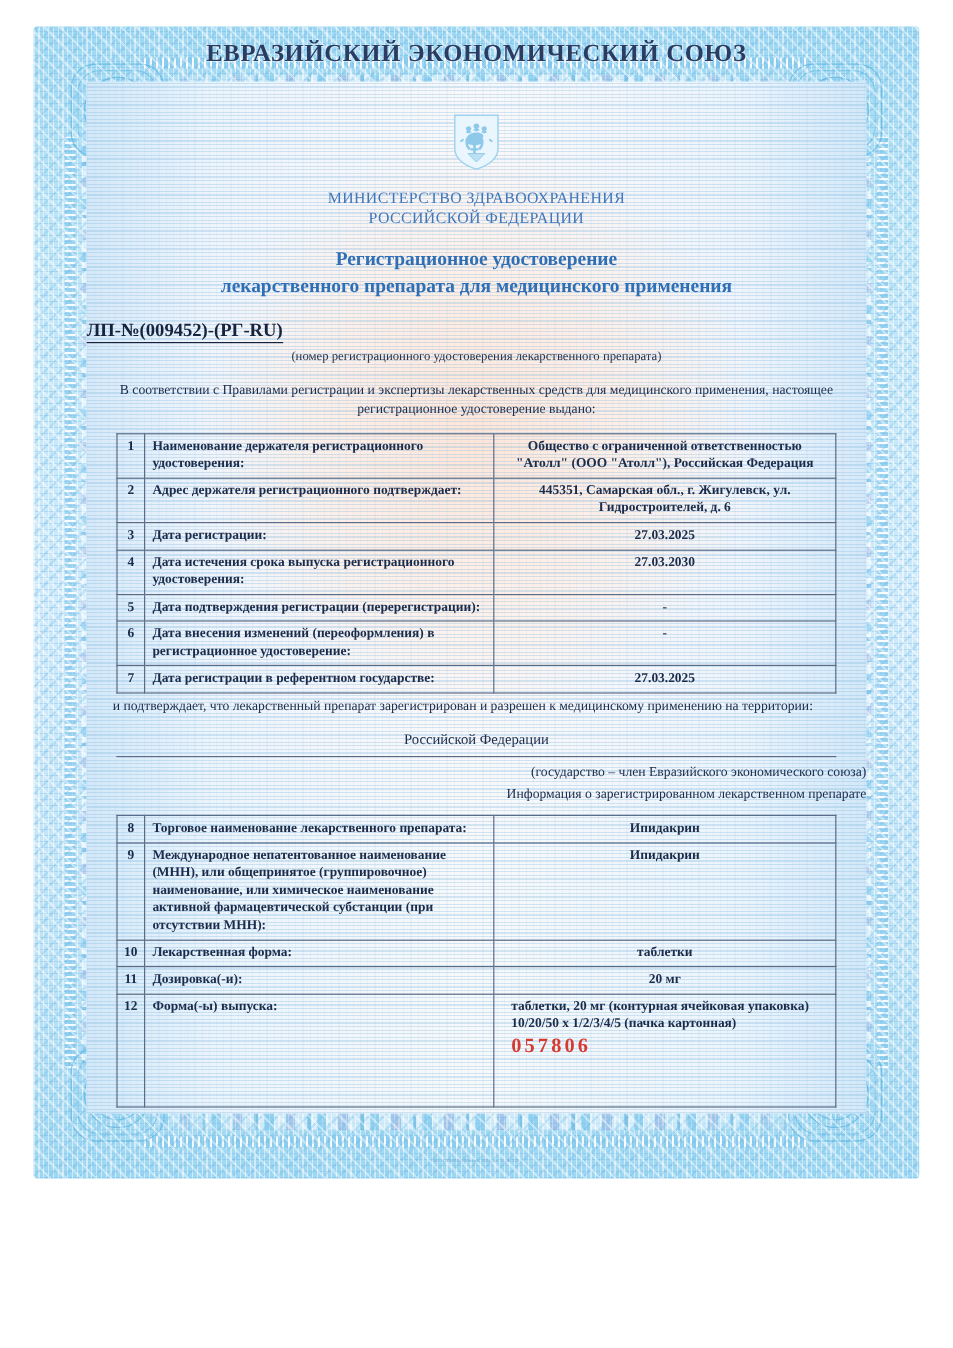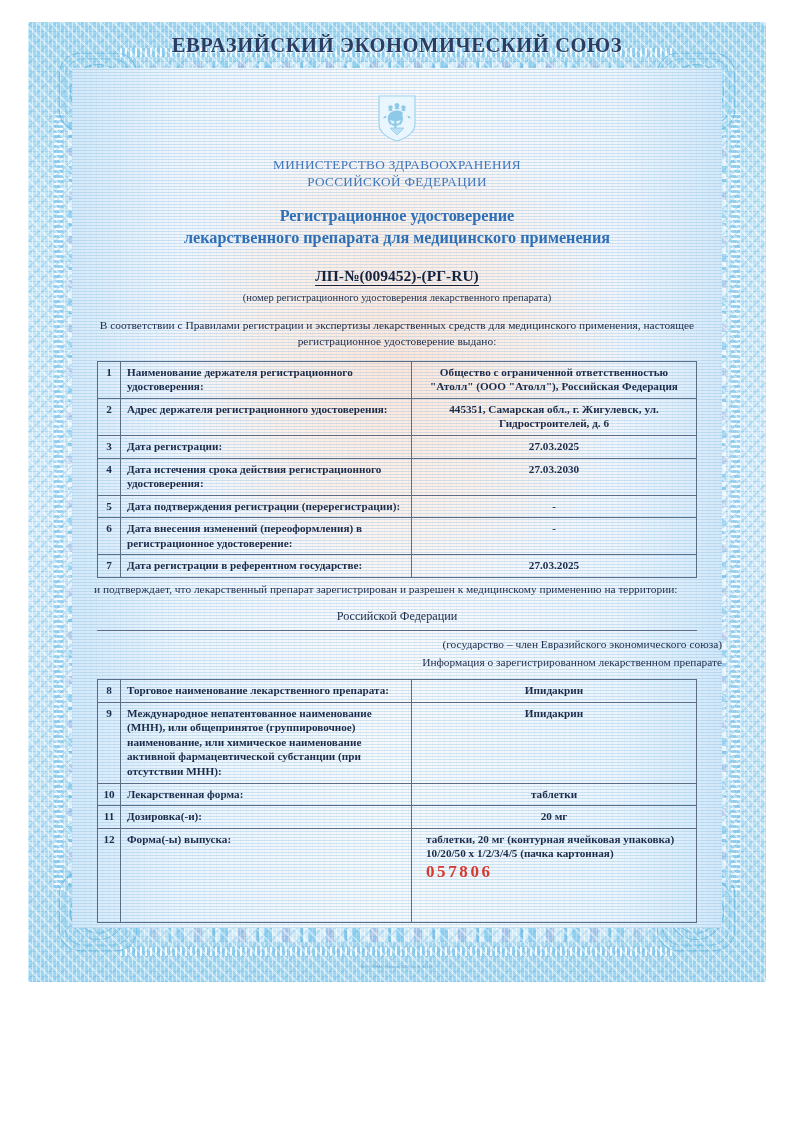--- a/index.html
+++ b/index.html
@@ -123,21 +123,21 @@
   .ministry{
     text-align:center;margin-top:14px;line-height:1.30;
     font-size:13.2px;letter-spacing:.35px;color:#4176b8;
   }
   .doc-title{
     text-align:center;margin-top:16px;line-height:1.34;
     font-size:16.2px;font-weight:bold;color:#2f6fb5;
   }
   .doc-title .l2{display:block;}
   .reg-number{
-    text-align:center;margin-top:17px;font-size:15.5px;font-weight:bold;
+    text-align:left;margin-top:17px;font-size:15.5px;font-weight:bold;
     color:#16233f;
   }
   .reg-number span{border-bottom:1.6px solid #16233f;padding-bottom:1px;}
   .reg-caption{
     text-align:center;margin-top:7px;font-size:10.6px;color:#26344f;
   }
   .preamble{
     text-align:center;margin:14px 22px 0;font-size:11.4px;line-height:1.45;color:#1b2b4a;
   }
 
@@ -322,31 +322,31 @@
 
       <table class="tbl">
         <tbody>
           <tr>
             <td class="num">1</td>
             <td class="lbl">Наименование держателя регистрационного удостоверения:</td>
             <td class="val">Общество с ограниченной ответственностью "Атолл" (ООО "Атолл"), Российская Федерация</td>
           </tr>
           <tr>
             <td class="num">2</td>
-            <td class="lbl">Адрес держателя регистрационного удостоверения:</td>
+            <td class="lbl">Адрес держателя регистрационного подтверждает:</td>
             <td class="val">445351, Самарская обл., г. Жигулевск, ул. Гидростроителей, д. 6</td>
           </tr>
           <tr>
             <td class="num">3</td>
             <td class="lbl">Дата регистрации:</td>
             <td class="val">27.03.2025</td>
           </tr>
           <tr>
             <td class="num">4</td>
-            <td class="lbl">Дата истечения срока действия регистрационного удостоверения:</td>
+            <td class="lbl">Дата истечения срока выпуска регистрационного удостоверения:</td>
             <td class="val">27.03.2030</td>
           </tr>
           <tr>
             <td class="num">5</td>
             <td class="lbl">Дата подтверждения регистрации (перерегистрации):</td>
             <td class="val">-</td>
           </tr>
           <tr>
             <td class="num">6</td>
             <td class="lbl">Дата внесения изменений (переоформления) в регистрационное удостоверение:</td>

